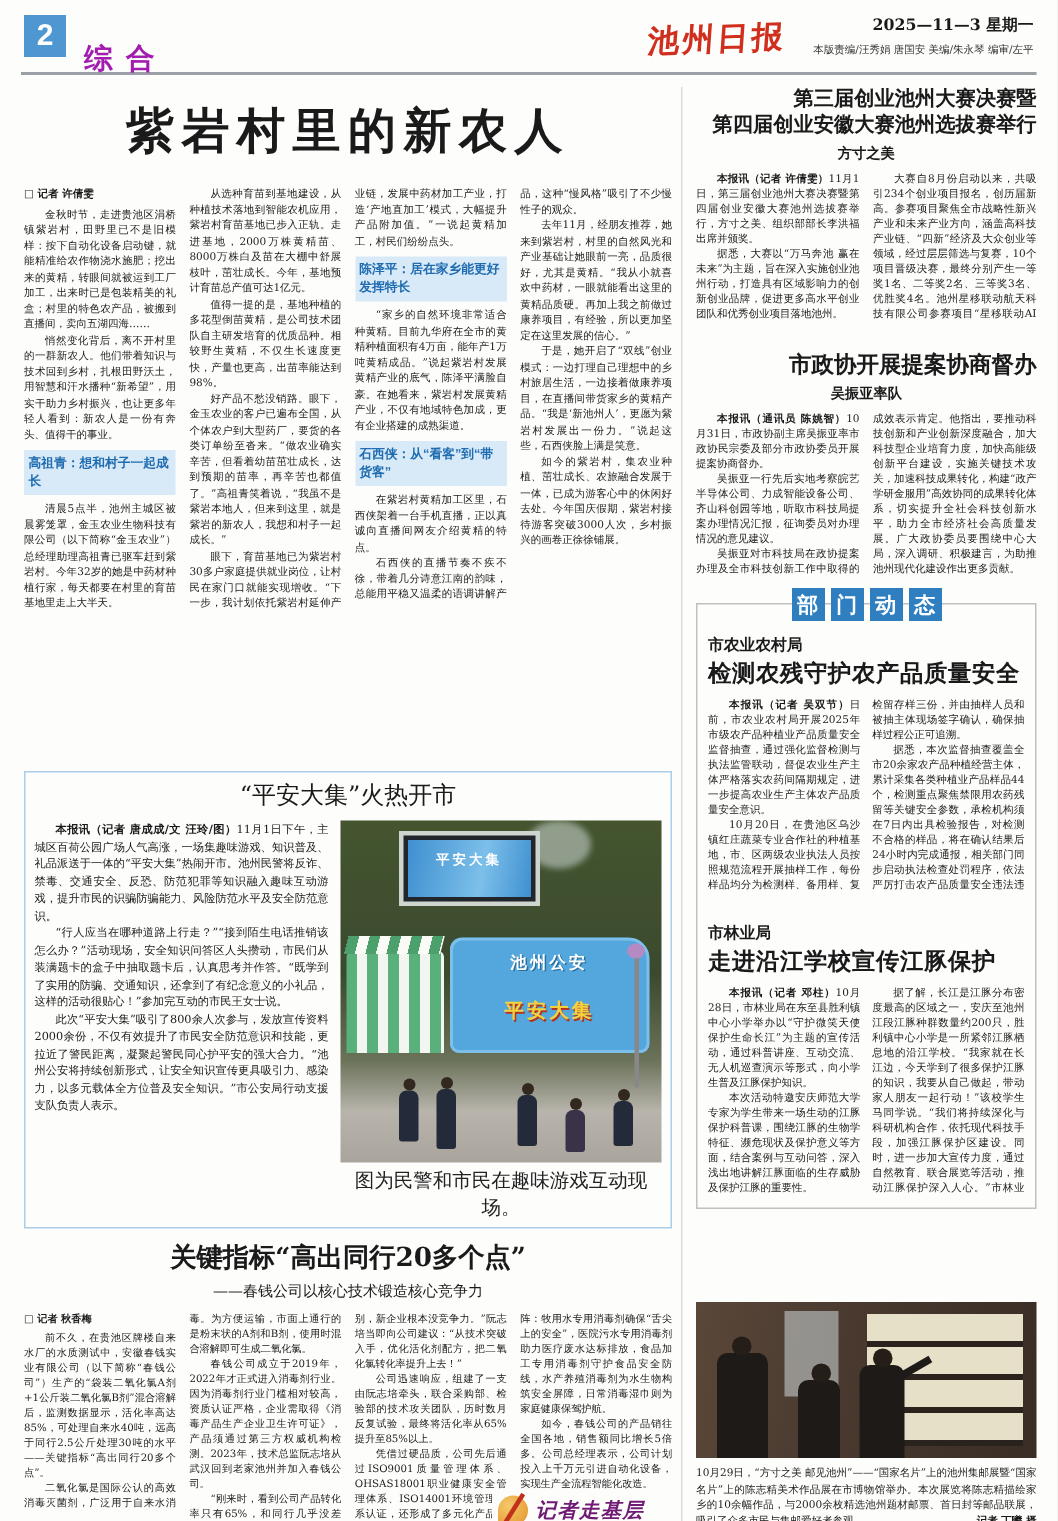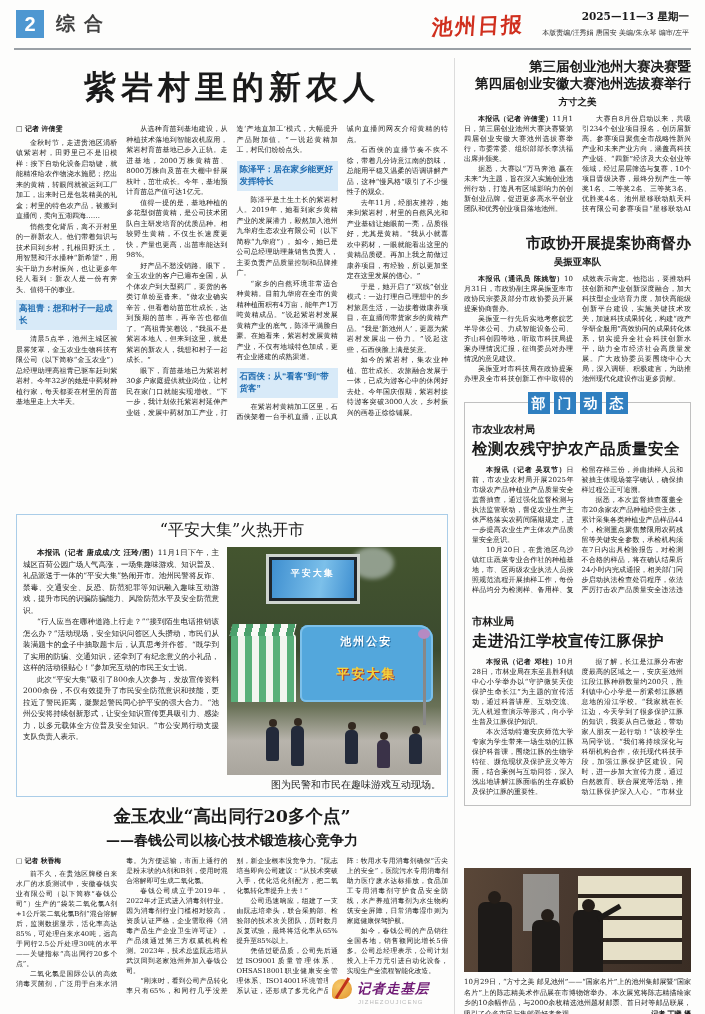--- a/index.html
+++ b/index.html
@@ -9,22 +9,22 @@
     background:#fdfdfc; overflow:hidden;
     font-family:"DejaVu Serif", serif; color:#1a1a1a;
   }
   
   .hdr { display:flex; align-items:flex-start; padding:10px 16px 0 16px; height:46px; }
   .pagebox {
     width:28px; height:28px; background:#4e97d1; color:#fff;
     font:bold 20px/28px "Liberation Sans", sans-serif; text-align:center;
   }
   .section-name {
-    color:#404040; font-weight:bold; font-size:19px; letter-spacing:9px;
-    margin-left:12px; margin-top:1px; font-family:"Liberation Serif", serif;
+    color:#a21caf; font-weight:bold; font-size:19px; letter-spacing:9px;
+    margin-left:12px; margin-top:16px; font-family:"Liberation Serif", serif;
   }
   .hdr-right { margin-left:auto; display:flex; align-items:flex-start; gap:18px; }
   .masthead {
     color:#d02f1e; font-weight:bold; font-size:21px; letter-spacing:2px;
     font-family:"DejaVu Serif", serif; transform:skewX(-6deg) rotate(-2deg);
     margin-top:2px;
   }
   .date-blk { text-align:right; }
   .date-line { font-size:10.5px; font-weight:bold; }
   .credits { font-size:7px; color:#333; margin-top:4px; }
@@ -68,26 +68,26 @@
   .p1-bd1 { position:absolute; width:100%; top:12%; text-align:center; color:#fff; font-size:11px; font-weight:bold; letter-spacing:2px; text-shadow:1px 1px 0 #2a6ea0; }
   .p1-bd2 { position:absolute; width:100%; top:52%; text-align:center; color:#f5d23c; font-size:13px; font-weight:bold; letter-spacing:2px; text-shadow:1px 1px 0 #b3341f; }
   .p1-tent { position:absolute; left:2%; top:38%; width:30%; height:30%;
              background:repeating-linear-gradient(90deg,#59b07a 0 7px,#f2f5f0 7px 14px); border-radius:4px 4px 0 0; }
   .p1-tent:before { content:""; position:absolute; top:-10px; left:0; width:100%; height:12px;
              background:repeating-linear-gradient(90deg,#4ba06c 0 7px,#fafaf7 7px 14px); transform:skewX(-14deg); }
   .p1-lamp { position:absolute; right:7%; top:40%; width:3px; height:38%; background:#888; }
   .p1-lampt { position:absolute; right:5%; top:36%; width:12px; height:10px; background:#b58ac2; border-radius:50%; }
   .person { position:absolute; width:13px; height:34px; background:#232a3a; border-radius:5px 5px 2px 2px; }
   .person:before { content:""; position:absolute; top:-8px; left:3px; width:8px; height:8px; background:#32281f; border-radius:50%; }
-  .pingan-cap { font-size:10px; text-align:right; margin-top:3px; color:#222; }
+  .pingan-cap { font-size:13px; text-align:center; margin-top:3px; color:#222; }
 
   
   .chunqian { position:relative; margin-top:7px; }
   .chunqian h2 { text-align:center; font-size:17.5px; font-weight:bold; }
-  .chunqian .sub { text-align:center; font-size:14px; font-weight:bold; margin:4px 0 6px 0; }
+  .chunqian .sub { text-align:center; font-size:10px; font-weight:normal; margin:4px 0 6px 0; }
   .chq-body { column-count:4; column-gap:9px; height:152px; overflow:hidden; }
   .chq-body p { font-size:6.8px; line-height:10px; }
   .badge { position:absolute; right:2px; bottom:2px; width:118px; background:#fdfdfc; padding:3px 2px 1px 4px; }
   .badge-row { display:flex; align-items:center; gap:5px; }
   .badge-ico { width:20px; height:20px; border-radius:50% 50% 50% 4px; background:radial-gradient(circle at 35% 35%, #f6c96a, #e8a33d 70%, #c97f1d); position:relative; }
   .badge-ico:before { content:""; position:absolute; left:9px; top:-3px; width:2.5px; height:24px; background:#c0321c; transform:rotate(32deg); }
   .badge-txt { color:#701a75; font-weight:bold; font-style:italic; font-size:13.5px; letter-spacing:1px; font-family:"Liberation Sans", sans-serif; }
   .badge-sub { color:#b9b9b9; font-size:6px; letter-spacing:1px; margin-left:26px; font-family:"Liberation Sans", sans-serif; }
 
   
@@ -154,21 +154,20 @@
           <p class="byline">□ 记者 许倩雯</p>
           <p>金秋时节，走进贵池区涓桥镇紫岩村，田野里已不是旧模样：按下自动化设备启动键，就能精准给农作物浇水施肥；挖出来的黄精，转眼间就被运到工厂加工，出来时已是包装精美的礼盒；村里的特色农产品，被搬到直播间，卖向五湖四海……</p>
           <p>悄然变化背后，离不开村里的一群新农人。他们带着知识与技术回到乡村，扎根田野沃土，用智慧和汗水播种“新希望”，用实干助力乡村振兴，也让更多年轻人看到：新农人是一份有奔头、值得干的事业。</p>
           <span class="subhead">高祖青：想和村子一起成长</span>
           <p>清晨5点半，池州主城区被晨雾笼罩，金玉农业生物科技有限公司（以下简称“金玉农业”）总经理助理高祖青已驱车赶到紫岩村。今年32岁的她是中药材种植行家，每天都要在村里的育苗基地里走上大半天。</p>
           <p>从选种育苗到基地建设，从种植技术落地到智能农机应用，紫岩村育苗基地已步入正轨。走进基地，2000万株黄精苗、8000万株白及苗在大棚中舒展枝叶，茁壮成长。今年，基地预计育苗总产值可达1亿元。</p>
           <p>值得一提的是，基地种植的多花型倒苗黄精，是公司技术团队自主研发培育的优质品种。相较野生黄精，不仅生长速度更快，产量也更高，出苗率能达到98%。</p>
           <p>好产品不愁没销路。眼下，金玉农业的客户已遍布全国，从个体农户到大型药厂，要货的各类订单纷至沓来。“做农业确实辛苦，但看着幼苗茁壮成长，达到预期的苗率，再辛苦也都值了。”高祖青笑着说，“我虽不是紫岩本地人，但来到这里，就是紫岩的新农人，我想和村子一起成长。”</p>
           <p>眼下，育苗基地已为紫岩村30多户家庭提供就业岗位，让村民在家门口就能实现增收。“下一步，我计划依托紫岩村延伸产业链，发展中药材加工产业，打造‘产地直加工’模式，大幅提升产品附加值。”一说起黄精加工，村民们纷纷点头。</p>
           <span class="subhead">陈泽平：居在家乡能更好发挥特长</span>
-          <p>陈泽平是土生土长的紫岩村人。2019年，她看到家乡黄精产业的发展潜力，毅然加入池州九华府生态农业有限公司（以下简称“九华府”）。如今，她已是公司总经理助理兼销售负责人，主要负责产品质量控制和品牌推广。</p>
           <p>“家乡的自然环境非常适合种黄精。目前九华府在全市的黄精种植面积有4万亩，能年产1万吨黄精成品。”说起紫岩村发展黄精产业的底气，陈泽平满脸自豪。在她看来，紫岩村发展黄精产业，不仅有地域特色加成，更有企业搭建的成熟渠道。</p>
           <span class="subhead">石西侠：从“看客”到“带货客”</span>
           <p>在紫岩村黄精加工区里，石西侠架着一台手机直播，正以真诚向直播间网友介绍黄精的特点。</p>
           <p>石西侠的直播节奏不疾不徐，带着几分诗意江南的韵味，总能用平稳又温柔的语调讲解产品，这种“慢风格”吸引了不少慢性子的观众。</p>
           <p>去年11月，经朋友推荐，她来到紫岩村，村里的自然风光和产业基础让她眼前一亮，品质很好，尤其是黄精。“我从小就喜欢中药材，一眼就能看出这里的黄精品质硬。再加上我之前做过康养项目，有经验，所以更加坚定在这里发展的信心。”</p>
           <p>于是，她开启了“双线”创业模式：一边打理自己理想中的乡村旅居生活，一边接着做康养项目，在直播间带货家乡的黄精产品。“我是‘新池州人’，更愿为紫岩村发展出一份力。”说起这些，石西侠脸上满是笑意。</p>
           <p>如今的紫岩村，集农业种植、茁壮成长、农旅融合发展于一体，已成为游客心中的休闲好去处。今年国庆假期，紫岩村接待游客突破3000人次，乡村振兴的画卷正徐徐铺展。</p>
         </div>
       </section>
 
@@ -199,21 +198,21 @@
               <div class="person" style="left:55%; bottom:5%;"></div>
               <div class="person" style="left:70%; bottom:3%; height:28px; background:#3a3248;"></div>
               <div class="person" style="left:85%; bottom:5%; height:30px;"></div>
             </div>
             <div class="pingan-cap">图为民警和市民在趣味游戏互动现场。</div>
           </div>
         </div>
       </section>
 
       <section class="chunqian bodytxt">
-        <h2>金玉农业“高出同行20多个点”</h2>
+        <h2>关键指标“高出同行20多个点”</h2>
         <div class="sub">——春钱公司以核心技术锻造核心竞争力</div>
         <div class="chq-body">
           <p class="byline">□ 记者 秋香梅</p>
           <p>前不久，在贵池区牌楼自来水厂的水质测试中，安徽春钱实业有限公司（以下简称“春钱公司”）生产的“袋装二氧化氯A剂+1公斤装二氧化氯B剂”混合溶解后，监测数据显示，活化率高达85%，可处理自来水40吨，远高于同行2.5公斤处理30吨的水平——关键指标“高出同行20多个点”。</p>
           <p>二氧化氯是国际公认的高效消毒灭菌剂，广泛用于自来水消毒。为方便运输，市面上通行的是粉末状的A剂和B剂，使用时混合溶解即可生成二氧化氯。</p>
           <p>春钱公司成立于2019年，2022年才正式进入消毒剂行业。因为消毒剂行业门槛相对较高，资质认证严格，企业需取得《消毒产品生产企业卫生许可证》，产品须通过第三方权威机构检测。2023年，技术总监阮志培从武汉回到老家池州并加入春钱公司。</p>
           <p>“刚来时，看到公司产品转化率只有65%，和同行几乎没差别，新企业根本没竞争力。”阮志培当即向公司建议：“从技术突破入手，优化活化剂配方，把二氧化氯转化率提升上去！”</p>
           <p>公司迅速响应，组建了一支由阮志培牵头，联合采购部、检验部的技术攻关团队，历时数月反复试验，最终将活化率从65%提升至85%以上。</p>
           <p>凭借过硬品质，公司先后通过ISO9001质量管理体系、OHSAS18001职业健康安全管理体系、ISO14001环境管理体系认证，还形成了多元化产品矩阵：牧用水专用消毒剂确保“舌尖上的安全”，医院污水专用消毒剂助力医疗废水达标排放，食品加工专用消毒剂守护食品安全防线，水产养殖消毒剂为水生物构筑安全屏障，日常消毒湿巾则为家庭健康保驾护航。</p>
           <p>如今，春钱公司的产品销往全国各地，销售额同比增长5倍多。公司总经理表示，公司计划投入上千万元引进自动化设备，实现生产全流程智能化改造。</p>
@@ -230,21 +229,21 @@
 
     <div class="right-region">
 
       <section class="r-art art-biz">
         <h2>
           <span style="display:block;">第三届创业池州大赛决赛暨</span>
           <span style="display:block;">第四届创业安徽大赛池州选拔赛举行</span>
         </h2>
         <div class="r-sub">方寸之美</div>
         <div class="r-body">
-          <p><b>本报讯（记者 许倩雯）</b><span>11月1日，第三届创业池州大赛决赛暨第四届创业安徽大赛池州选拔赛举行，市委常委、组织部部长李洪福出席并颁奖。</span></p>
+          <p><b>本报讯（记者 许倩雯）</b><span>11月1日，第三届创业池州大赛决赛暨第四届创业安徽大赛池州选拔赛举行，方寸之美、组织部部长李洪福出席并颁奖。</span></p>
           <p>据悉，大赛以“万马奔池 赢在未来”为主题，旨在深入实施创业池州行动，打造具有区域影响力的创新创业品牌，促进更多高水平创业团队和优秀创业项目落地池州。</p>
           <p>大赛自8月份启动以来，共吸引234个创业项目报名，创历届新高。参赛项目聚焦全市战略性新兴产业和未来产业方向，涵盖高科技产业链、“四新”经济及大众创业等领域，经过层层筛选与复赛，10个项目晋级决赛，最终分别产生一等奖1名、二等奖2名、三等奖3名、优胜奖4名。池州星移联动航天科技有限公司参赛项目“星移联动AI一体化卫星通信载荷产品研制项目”荣获决赛一等奖。</p>
         </div>
       </section>
 
       <section class="r-art art-zx">
         <h2>市政协开展提案协商督办</h2>
         <div class="r-sub">吴振亚率队</div>
         <div class="r-body">
           <p><b>本报讯（通讯员 陈姚智）</b><span>10月31日，市政协副主席吴振亚率市政协民宗委及部分市政协委员开展提案协商督办。</span></p>

